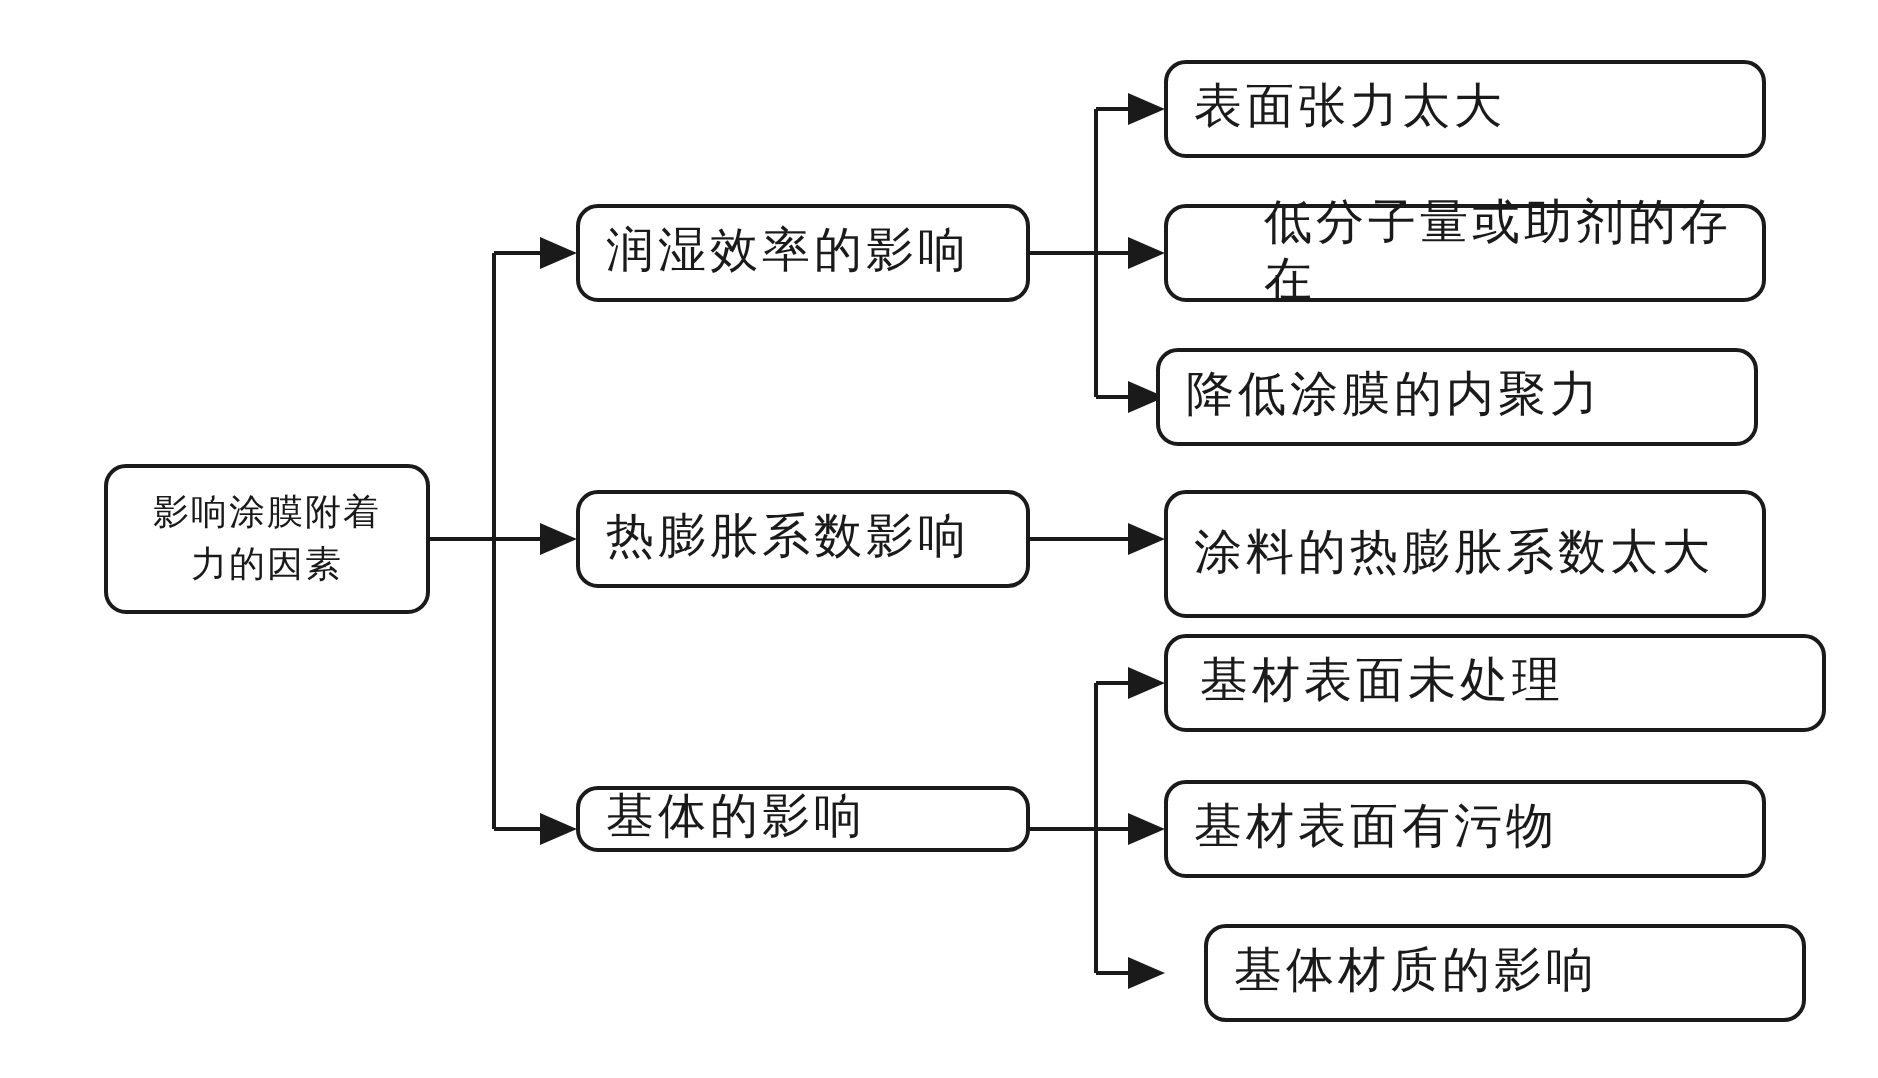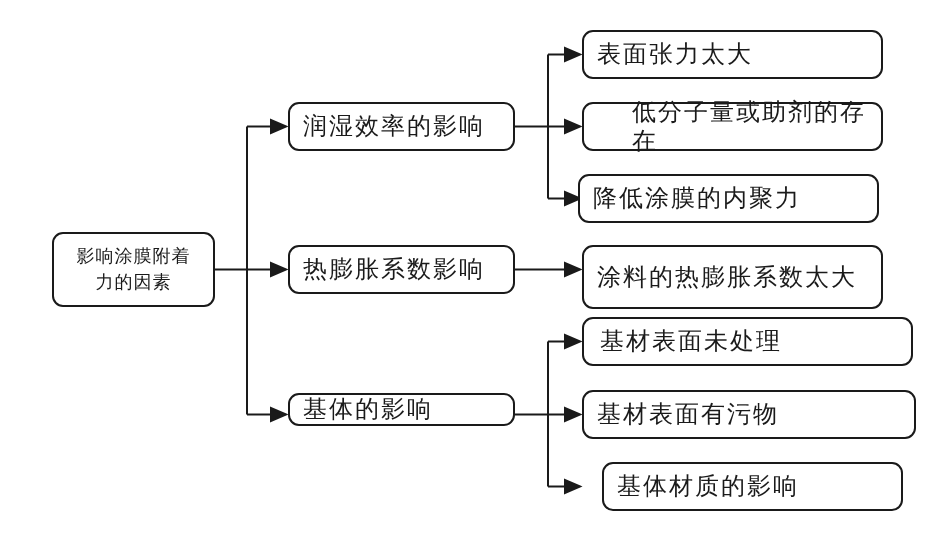--- a/index.html
+++ b/index.html
@@ -98,16 +98,16 @@
 
   <div class="node mid" style="left:288px; top:102px; width:227px; height:49px;">润湿效率的影响</div>
   <div class="node mid" style="left:288px; top:245px; width:227px; height:49px;">热膨胀系数影响</div>
   <div class="node mid" style="left:288px; top:393px; width:227px; height:33px;">基体的影响</div>
 
   <div class="node leaf" style="left:582px; top:30px; width:301px; height:49px;">表面张力太大</div>
   <div class="node leaf" style="left:582px; top:102px; width:301px; height:49px;padding-left:48px;">低分子量或助剂的存在</div>
   <div class="node leaf" style="left:578px; top:174px; width:301px; height:49px;">降低涂膜的内聚力</div>
   <div class="node leaf" style="left:582px; top:245px; width:301px; height:64px;">涂料的热膨胀系数太大</div>
   <div class="node leaf" style="left:582px; top:317px; width:331px; height:49px;padding-left:16px;">基材表面未处理</div>
-  <div class="node leaf" style="left:582px; top:390px; width:334px; height:49px;">基材表面有污物</div>
+  <div class="node leaf" style="left:582px; top:390px; width:301px; height:49px;">基材表面有污物</div>
   <div class="node leaf" style="left:582px; top:462px; width:301px; height:49px;margin-left:20px;">基体材质的影响</div>
 
 </div>
 
 </body></html>

